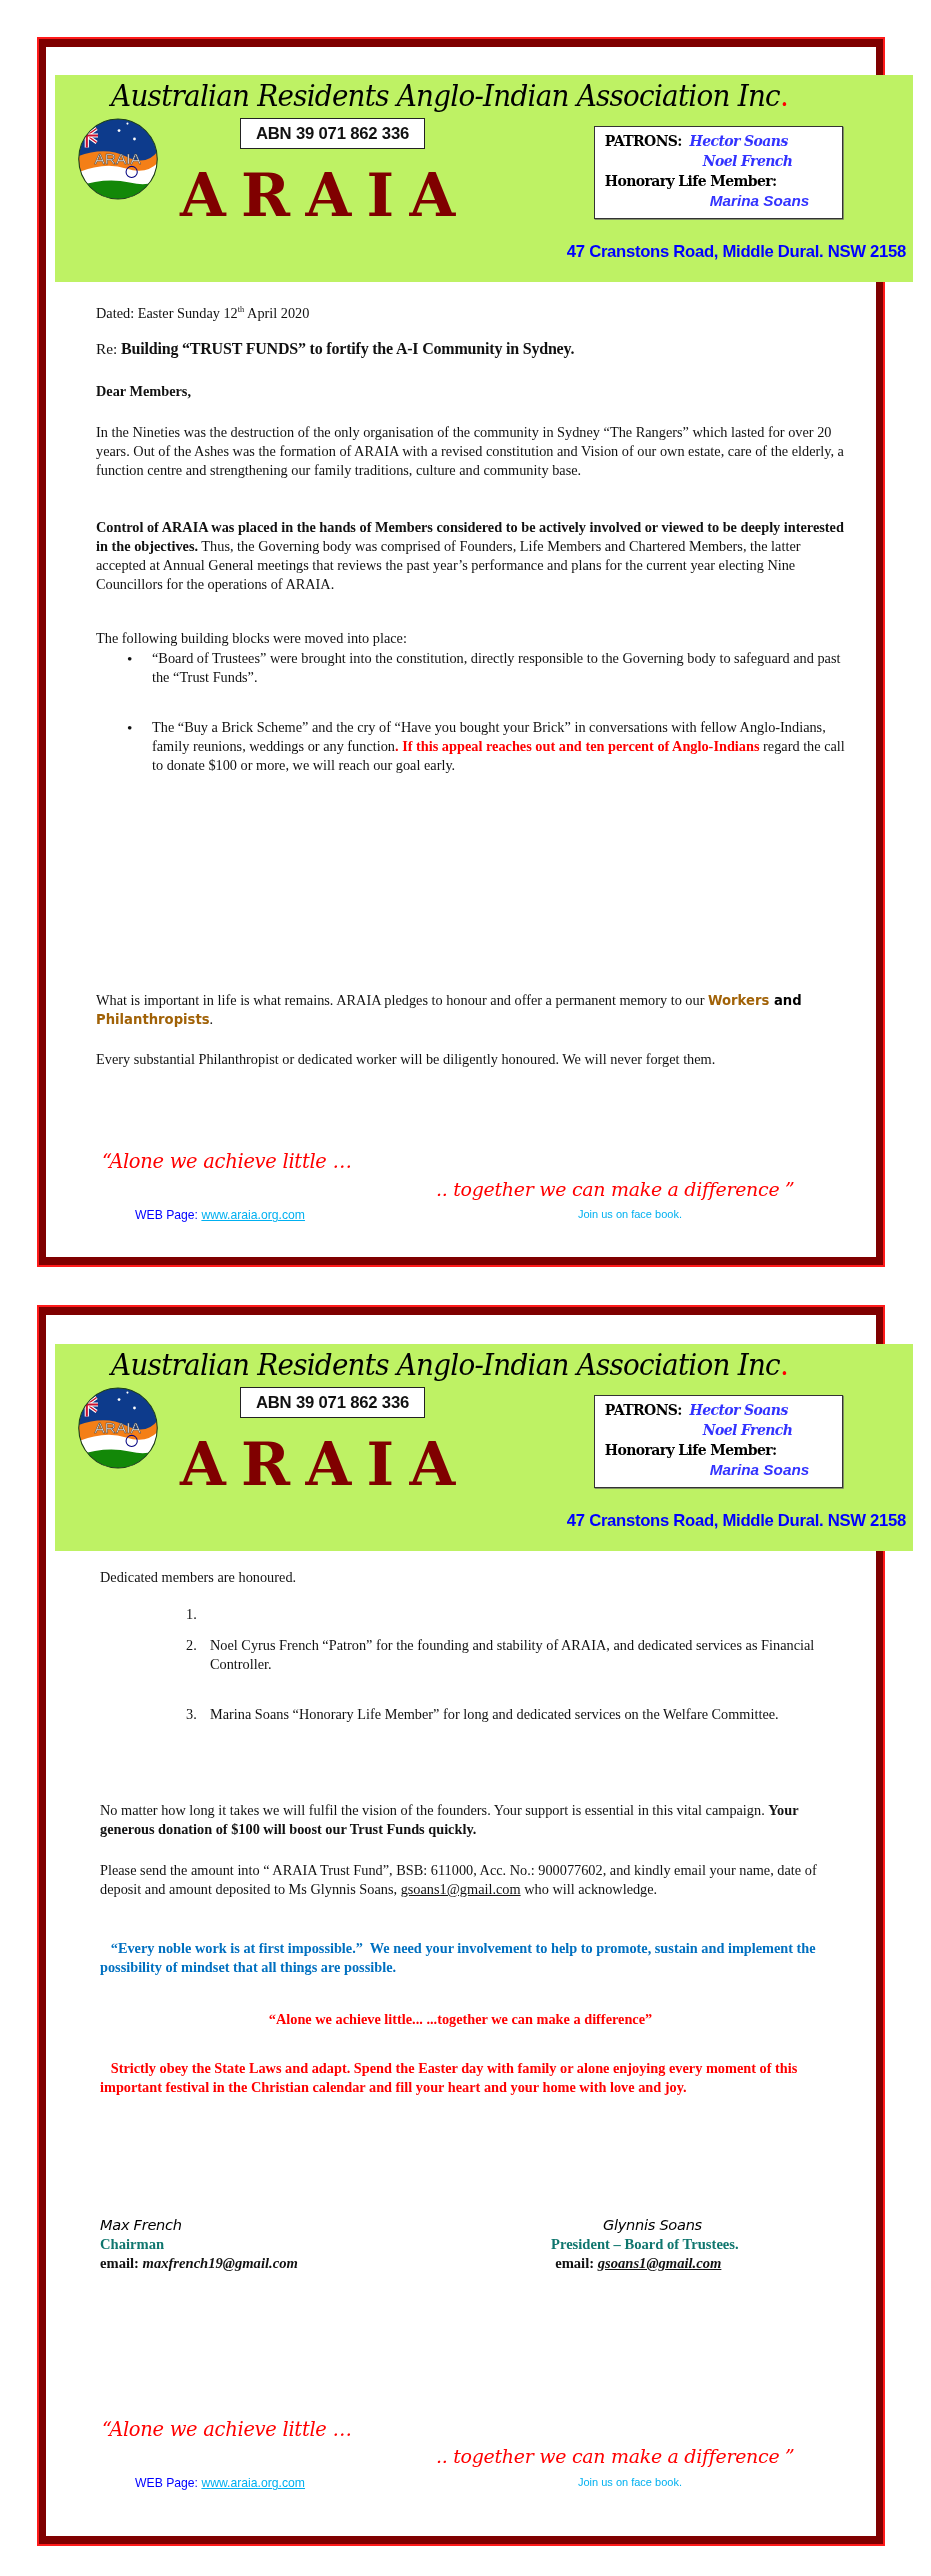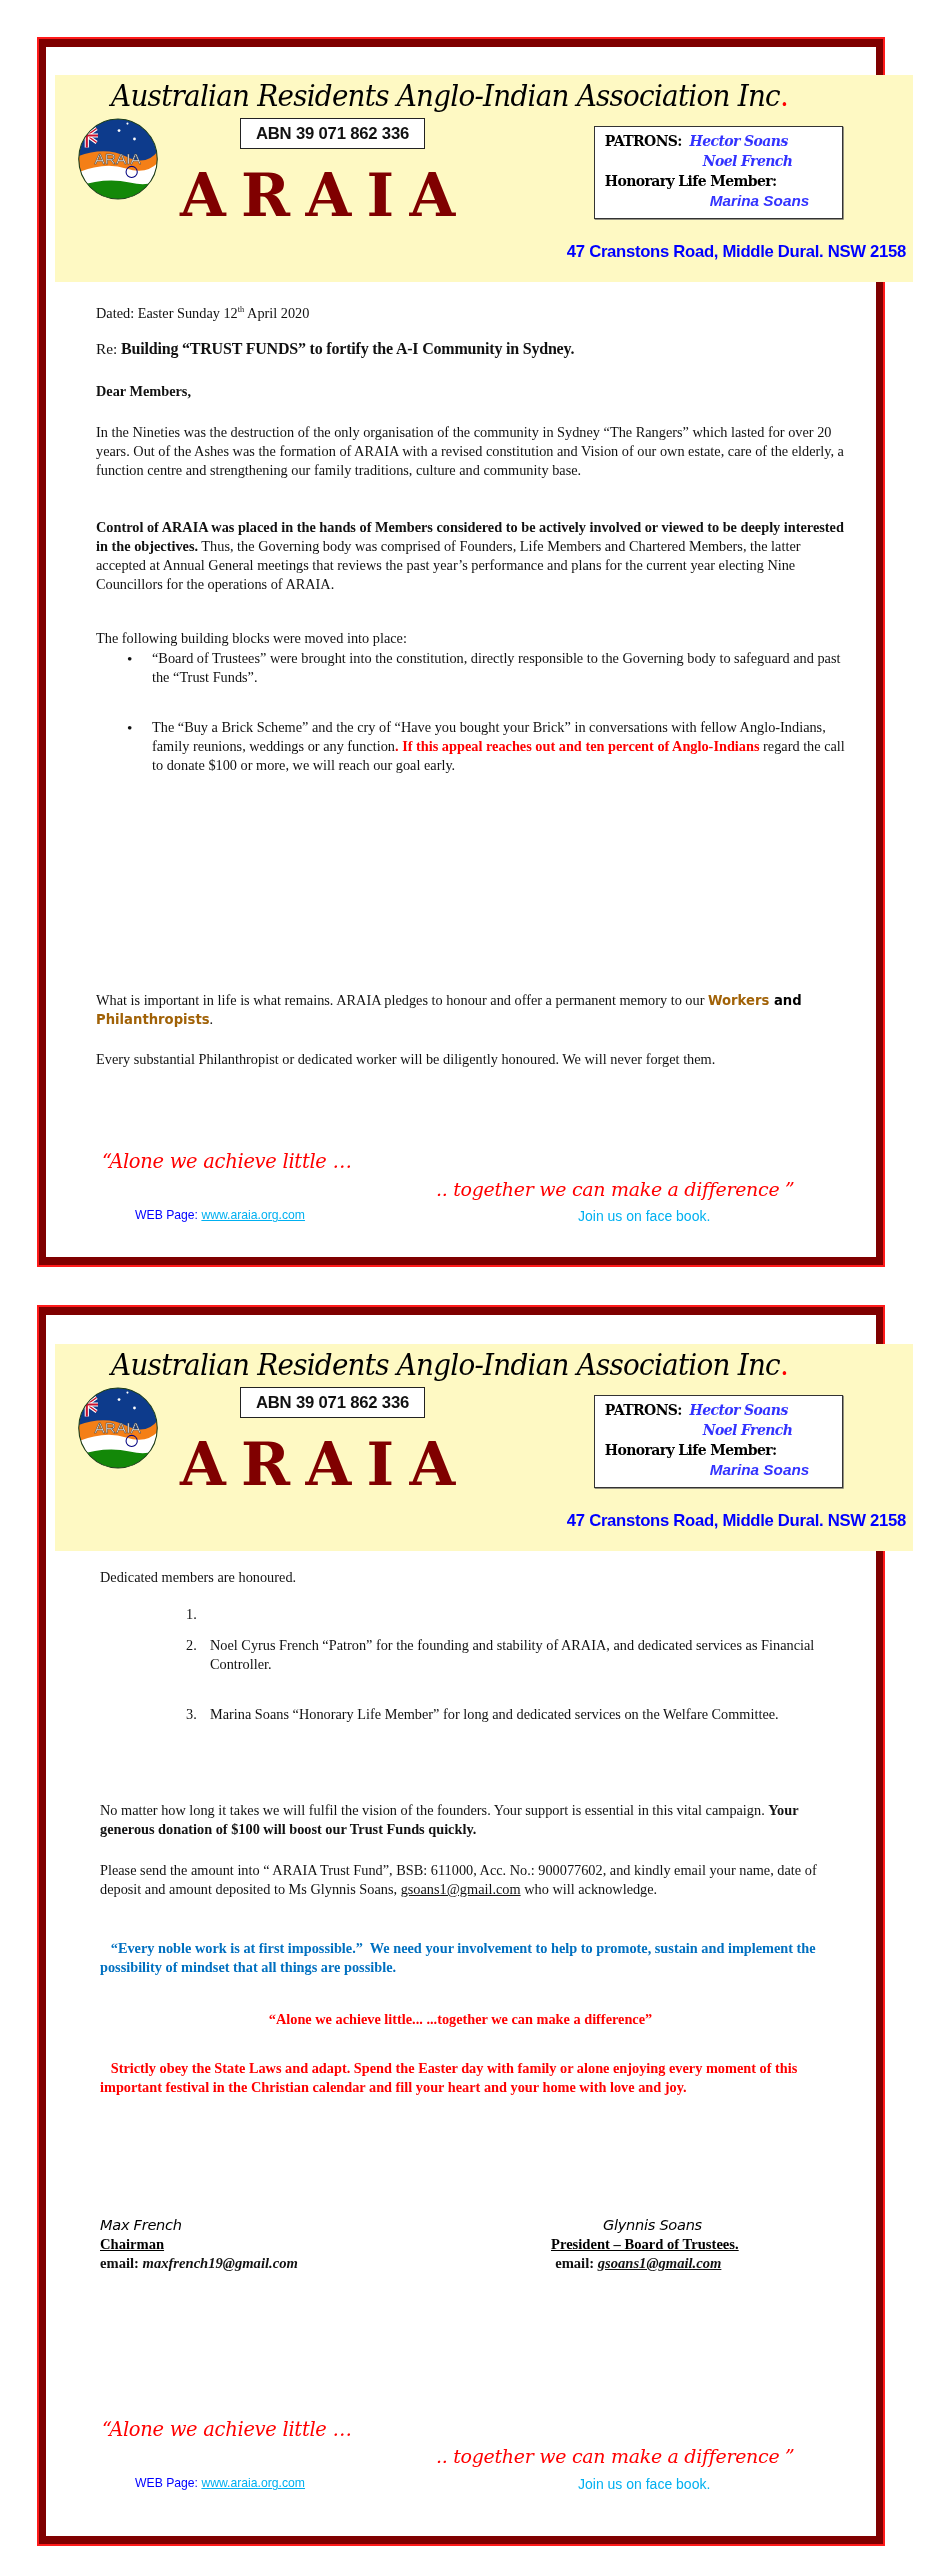--- a/index.html
+++ b/index.html
@@ -8,21 +8,21 @@
 
   
   .frame { position:absolute; left:37px; width:848px; box-sizing:border-box;
            border:2.1px solid #ff1a1a; background:#7f0000; }
   .frame .inner { position:absolute; left:7px; top:7.7px; right:7px; bottom:7.7px;
                   background:#ffffff; }
   #page1 { top:37px; height:1230px; }
   #page2 { top:1305px; height:1241px; }
 
   
-  .lh { position:absolute; left:18px; top:38px; width:858px; height:207px; background:#fef9c3; }
+  .lh { position:absolute; left:18px; top:38px; width:858px; height:207px; background:#bef264; }
   .lh-title { position:absolute; left:0; top:3.5px; width:822px; text-align:center; white-space:nowrap;
               font-family:"DejaVu Serif", serif; font-style:italic; font-size:29px;
               letter-spacing:-0.8px; color:#000; transform:scaleX(0.96); transform-origin:left center; }
   .lh-title .dot { color:#ff0000; font-style:normal; }
   .lh-logo { position:absolute; left:22px; top:43px; width:82px; height:82px; }
   .abn-box { position:absolute; left:185px; top:43px; width:185px; height:31px; box-sizing:border-box;
              border:1.4px solid #222; background:#fff; text-align:center; line-height:29px;
              font-family:"Liberation Sans", sans-serif; font-weight:bold; font-size:16.7px; letter-spacing:-0.2px; }
   .araia-word { position:absolute; left:125px; top:89px; width:328px; height:63px;
                 font-family:"DejaVu Serif", serif; font-weight:bold; font-size:59px; line-height:63px;
@@ -52,25 +52,25 @@
   ol.num li { position:relative; padding-left:110px; }
   ol.num li .n { position:absolute; left:86px; }
   .blueb { color:#0070c0; font-weight:bold; }
   .underline { text-decoration:underline; }
 
   
   .ft-left { position:absolute; font-family:"DejaVu Serif", serif; font-style:italic; font-size:19.5px; color:#ff0000; white-space:nowrap; letter-spacing:-0.3px; }
   .ft-right { position:absolute; font-family:"DejaVu Serif", serif; font-style:italic; font-size:19px; color:#ff0000; white-space:nowrap; letter-spacing:-0.3px; }
   .ft-web { position:absolute; font-family:"Liberation Sans", sans-serif; font-size:12.2px; color:#0000ff; white-space:nowrap; }
   .ft-web a { color:#00b0f0; text-decoration:underline; text-decoration-thickness:1.4px; }
-  .ft-fb { position:absolute; font-family:"Liberation Sans", sans-serif; font-size:14px; color:#00b0f0; white-space:nowrap; }
+  .ft-fb { position:absolute; font-family:"Liberation Sans", sans-serif; font-size:11px; color:#00b0f0; white-space:nowrap; }
 
   
   .sig-name { font-family:"DejaVu Sans", sans-serif; font-style:italic; font-size:14.6px; color:#000; letter-spacing:-0.3px; }
-  .sig-role { font-weight:bold; color:#000000; font-size:14.6px;text-decoration:underline; }
+  .sig-role { font-weight:bold; color:#0f766e; font-size:14.6px; }
   .sig-email { font-weight:bold; font-size:14.6px; }
   .sig-email i { font-weight:bold; }
 </style>
 </head>
 <body>
 
 <div class="frame" id="page1">
   <div class="inner"></div>
 </div>
 

